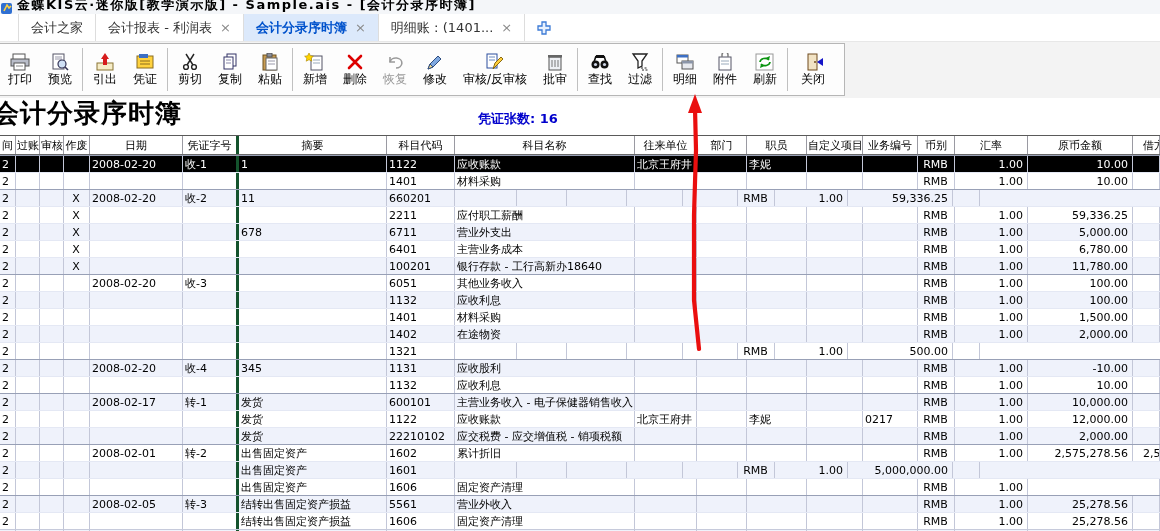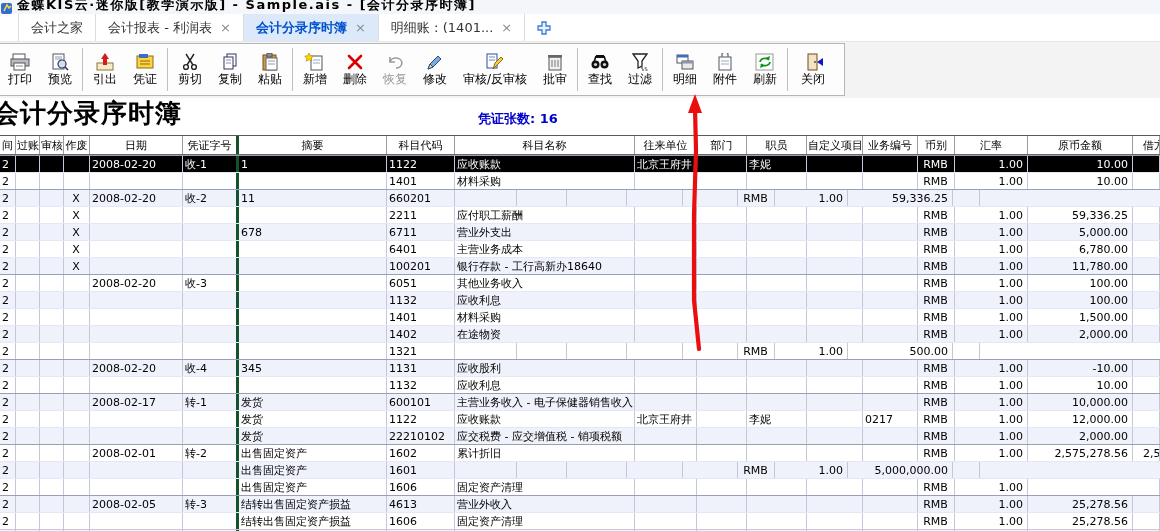--- a/index.html
+++ b/index.html
@@ -733,21 +733,21 @@
         <div class="gc clip" style="width: 27px;"></div>
       </div>
       <div class="grow odd gs">
         <div class="gc" style="width: 16px;">2</div>
         <div class="gc ac" style="width: 24px;"></div>
         <div class="gc ac" style="width: 24px;"></div>
         <div class="gc ac" style="width: 26px;"></div>
         <div class="gc" style="width: 93px;">2008-02-05</div>
         <div class="gc blackline" style="width: 56px;">转-3</div>
         <div class="gc" style="width: 148px;">结转出售固定资产损益</div>
-        <div class="gc" style="width: 68px;">4613</div>
+        <div class="gc" style="width: 68px;">5561</div>
         <div class="gc" style="width: 180px;">营业外收入</div>
         <div class="gc" style="width: 62px;"></div>
         <div class="gc" style="width: 50px;"></div>
         <div class="gc" style="width: 60px;"></div>
         <div class="gc ac" style="width: 56px;"></div>
         <div class="gc" style="width: 55px;"></div>
         <div class="gc ac" style="width: 37px;">RMB</div>
         <div class="gc ar" style="width: 73px;">1.00</div>
         <div class="gc ar" style="width: 105px;">25,278.56</div>
         <div class="gc clip" style="width: 27px;"></div>

